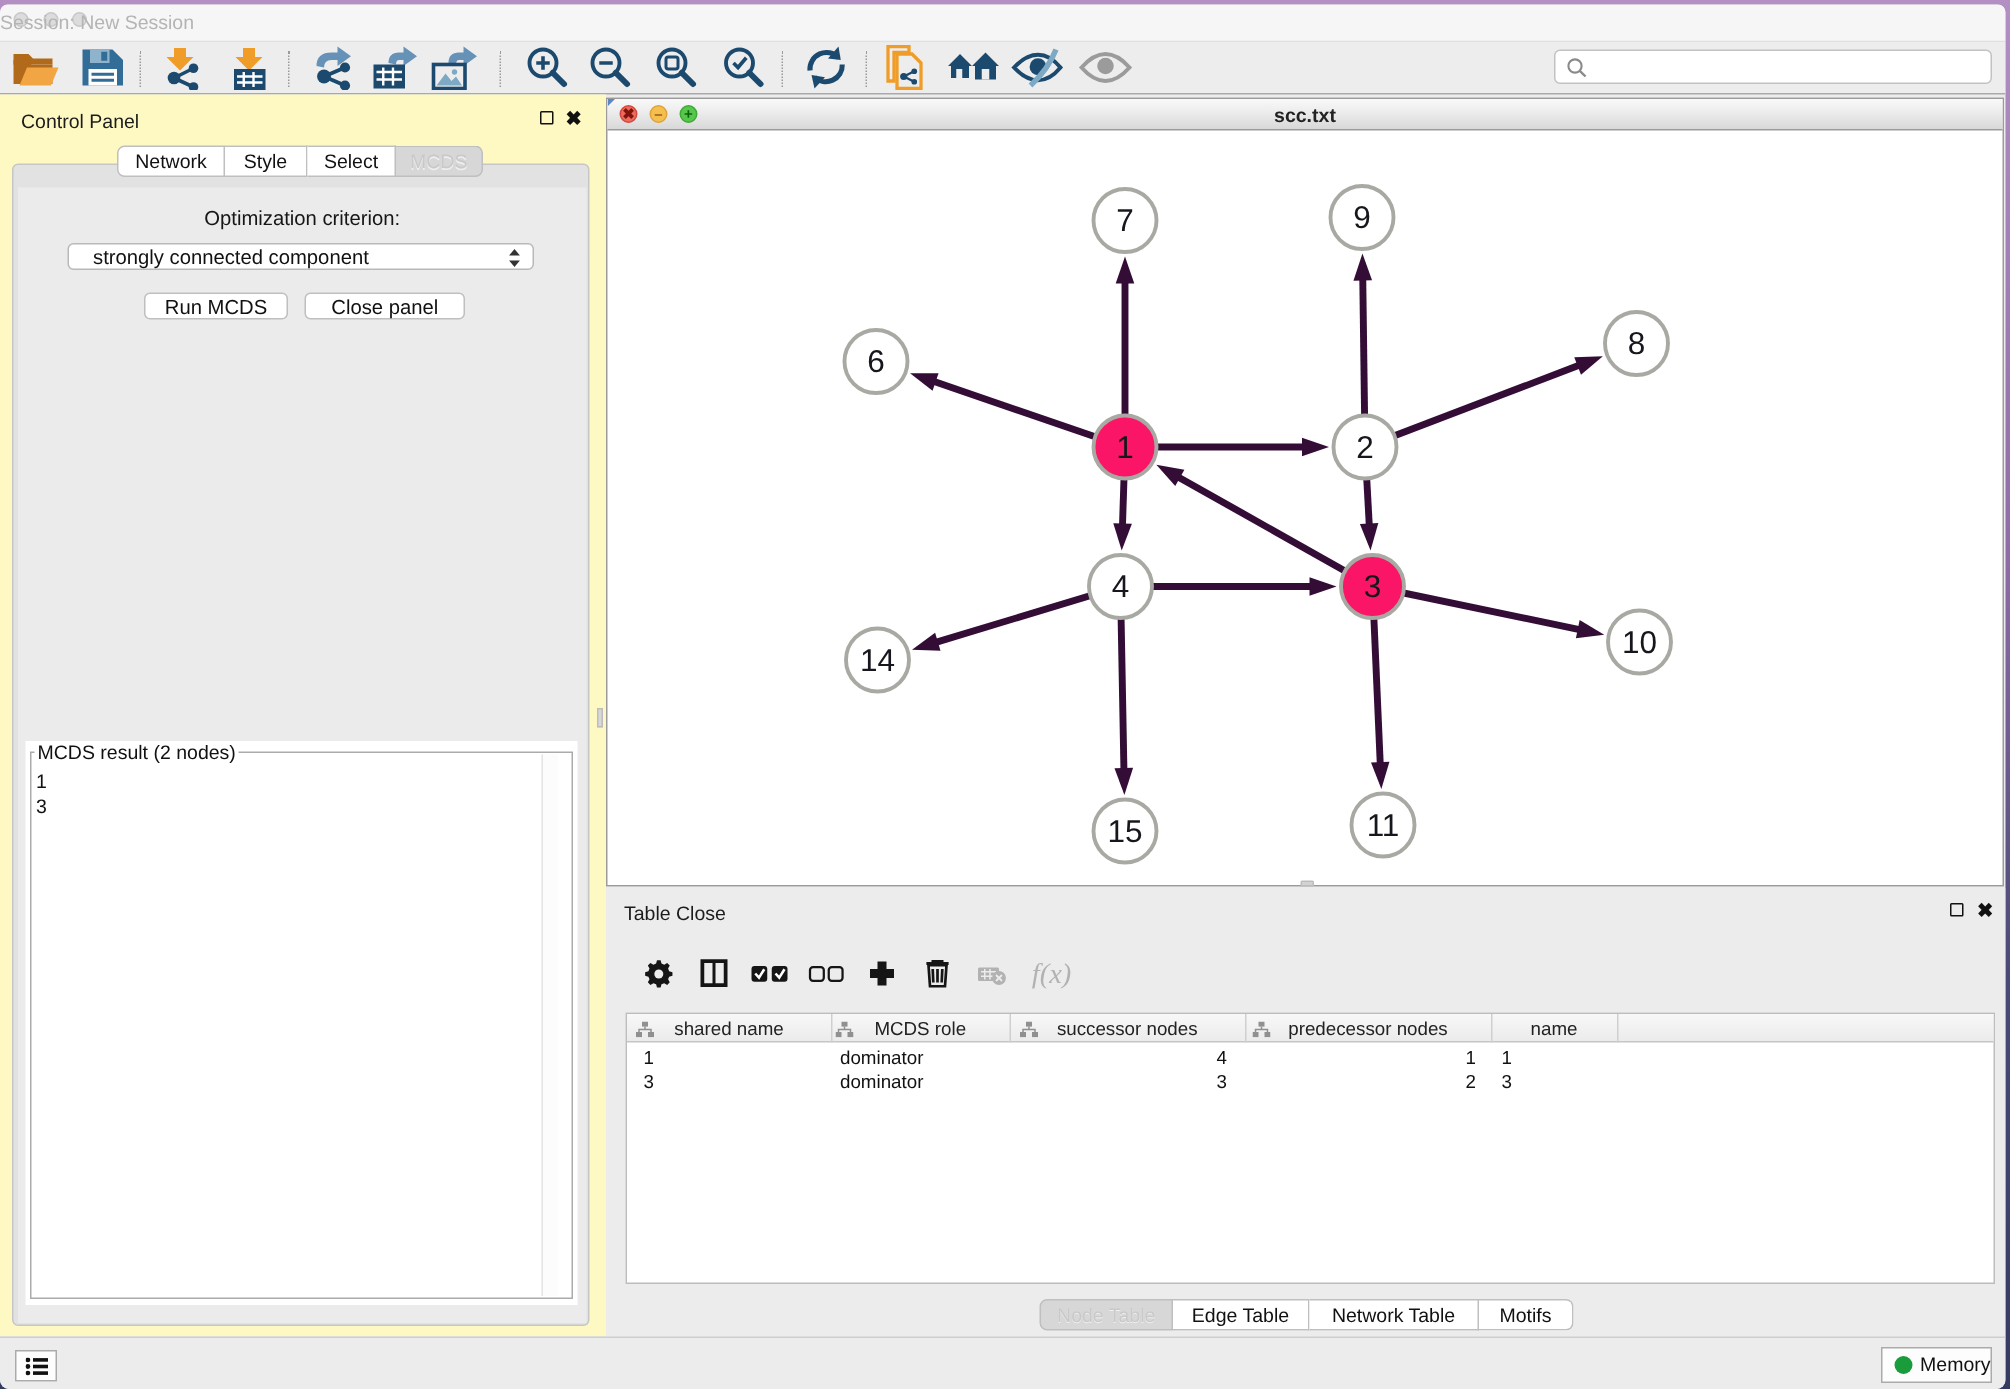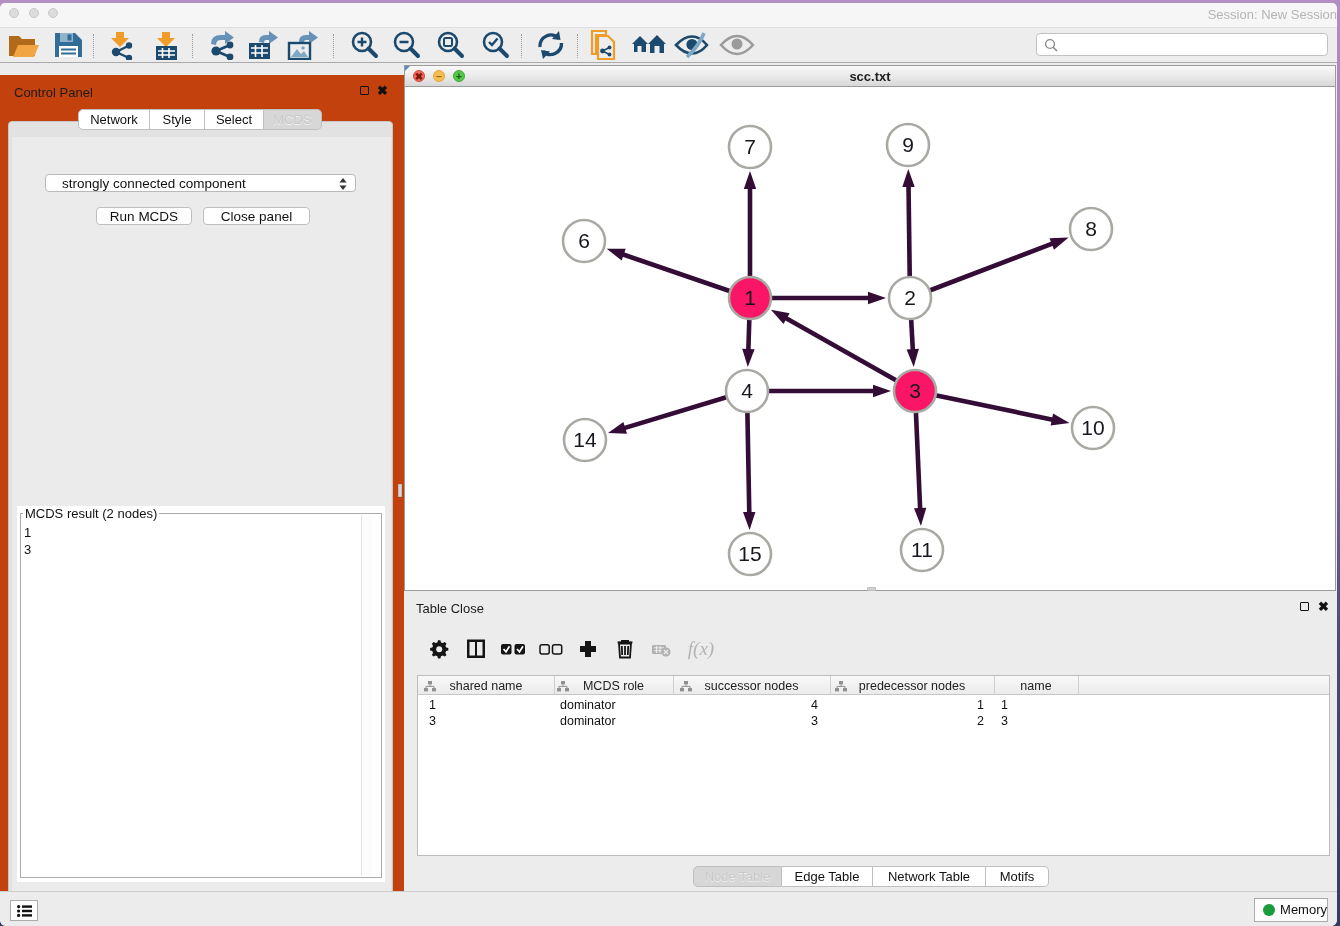--- a/index.html
+++ b/index.html
@@ -6,30 +6,30 @@
 html,body { width:1340px; height:926px; overflow:hidden; }
 body { font-family:"Liberation Sans", sans-serif; position:relative;
   background:linear-gradient(180deg,#b48fc4 0%,#8f6ba8 40%,#4a4a78 70%,#343b62 100%); }
 #win { position:absolute; left:0; top:3px; width:1337px; height:923px;
   background:#ececec; border-radius:5px 5px 6px 6px; overflow:hidden; }
 
 #titlebar { position:absolute; left:0; top:0; width:100%; height:25px; background:#f6f6f6;
   border-bottom:1px solid #e0e0e0; border-radius:5px 5px 0 0;}
 #titlebar .dot { position:absolute; top:5px; width:10px; height:10px; border-radius:50%;
   background:#dcdcdc; border:1px solid #c8c8c8; }
-#title { position:absolute; top:4px; width:100%; text-align:right; color:#b4b4b4; font-size:13px; }
+#title { position:absolute; top:4px; width:100%; text-align:left; color:#b4b4b4; font-size:13px; }
 
 #toolbar { position:absolute; left:0; top:25px; width:100%; height:35px; background:#ededed;
   border-bottom:1px solid #a9a9a9; }
 .sep { position:absolute; top:6px; height:24px; width:0; border-left:1px dotted #9a9a9a; }
 .tbi { position:absolute; top:2px; }
 #search { position:absolute; left:1036px; top:5px; width:292px; height:23px; background:#fff;
   border:1px solid #c2c2c2; border-radius:4px; }
 
-#cp { position:absolute; left:0; top:60px; width:404px; height:828px; background:#c2410c;margin-top:12px; }
+#cp { position:absolute; left:0; top:60px; width:404px; height:828px; background:#fef9c3; }
 #cp-title { position:absolute; left:14px; top:10px; font-size:13px; color:#1c1c1c; }
 #cp-tabs { position:absolute; left:78px; top:34px; height:21px; display:flex; }
 .tab { height:21px; border:1px solid #bfbfbf; border-left:none; background:#fff; color:#111;
   font-size:13px; text-align:center; line-height:19px; }
 .tab.first { border-left:1px solid #bfbfbf; border-radius:5px 0 0 5px; }
 .tab.last { border-radius:0 5px 5px 0; }
 .tab.sel { background:#d7d7d7; color:#c9c9c9; text-shadow:0 1px 0 #efefef; }
 #cp-content { position:absolute; left:8px; top:46px; width:385px; height:775px;
   background:#e2e2e2; border:1px solid #c6c6c6; border-radius:4px; }
 #cp-inner { position:absolute; left:3px; top:15px; width:379px; height:757px; background:#ebebeb; }
@@ -172,20 +172,21 @@
         <path d="M9.2 9.2 L13 13" stroke="#8a8a8a" stroke-width="1.6"></path>
       </svg>
     </div>
   </div>
   <div id="cp">
     <div id="cp-title">Control Panel</div>
     <div class="fbtn" style="left:360px;top:11px"></div>
     <div class="xbtn" style="left:377px;top:11px">✖</div>
     <div id="cp-content">
       <div id="cp-inner">
+        <div style="position:absolute;left:0;top:13px;width:100%;text-align:center;font-size:13.5px;color:#161616">Optimization criterion:</div>
         <div style="position:absolute;left:33px;top:37px;width:311px;height:18px;background:#fff;border:1px solid #b9b9b9;border-radius:4px;font-size:13.5px;color:#111;line-height:17px;padding-left:16px">strongly connected component
           <svg style="position:absolute;right:7px;top:2px" width="10" height="14" viewBox="0 0 10 14">
             <path d="M5 1 L8.6 5.4 L1.4 5.4 Z" fill="#333"></path>
             <path d="M5 13 L8.6 8.6 L1.4 8.6 Z" fill="#333"></path>
           </svg>
         </div>
         <div class="btn" style="left:84px;top:70px;width:96px;height:18px;line-height:17px">Run MCDS</div>
         <div class="btn" style="left:191px;top:70px;width:107px;height:18px;line-height:17px">Close panel</div>
         <div style="position:absolute;left:5px;top:369px;width:368px;height:376px;background:#fff">
           <div style="position:absolute;left:2.5px;top:7px;width:362px;height:365px;border:1px solid #ababab"></div>

